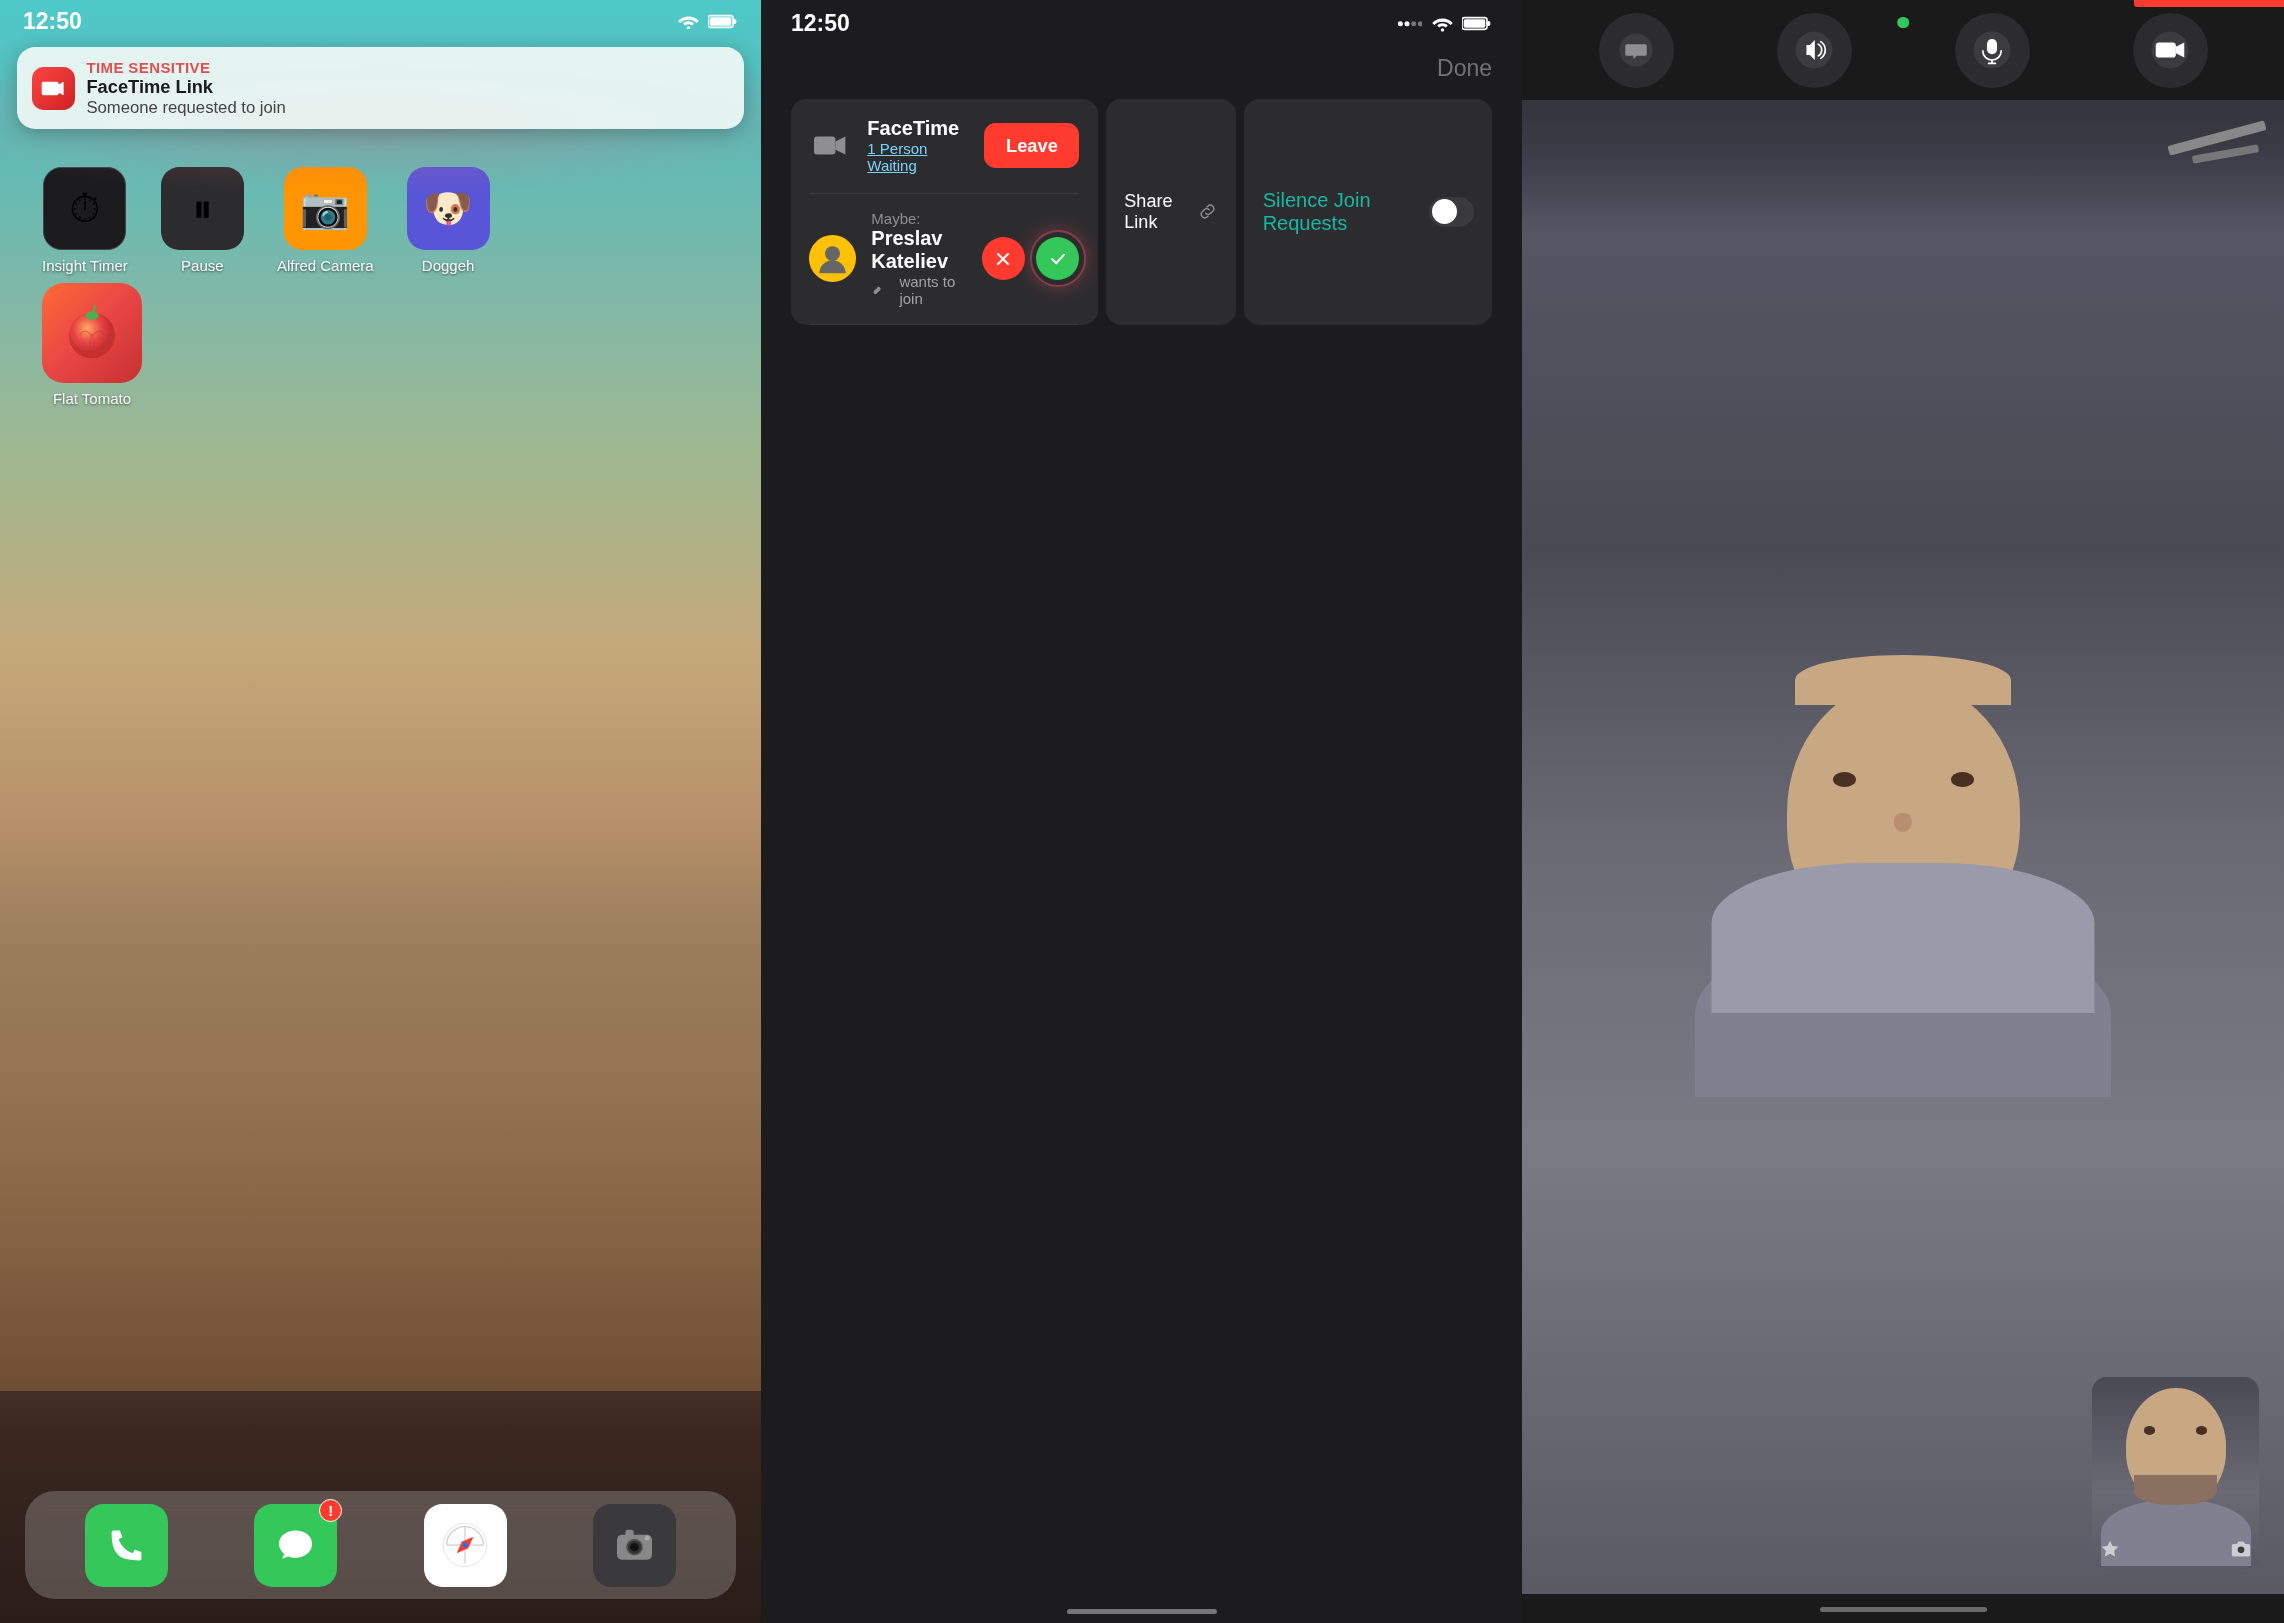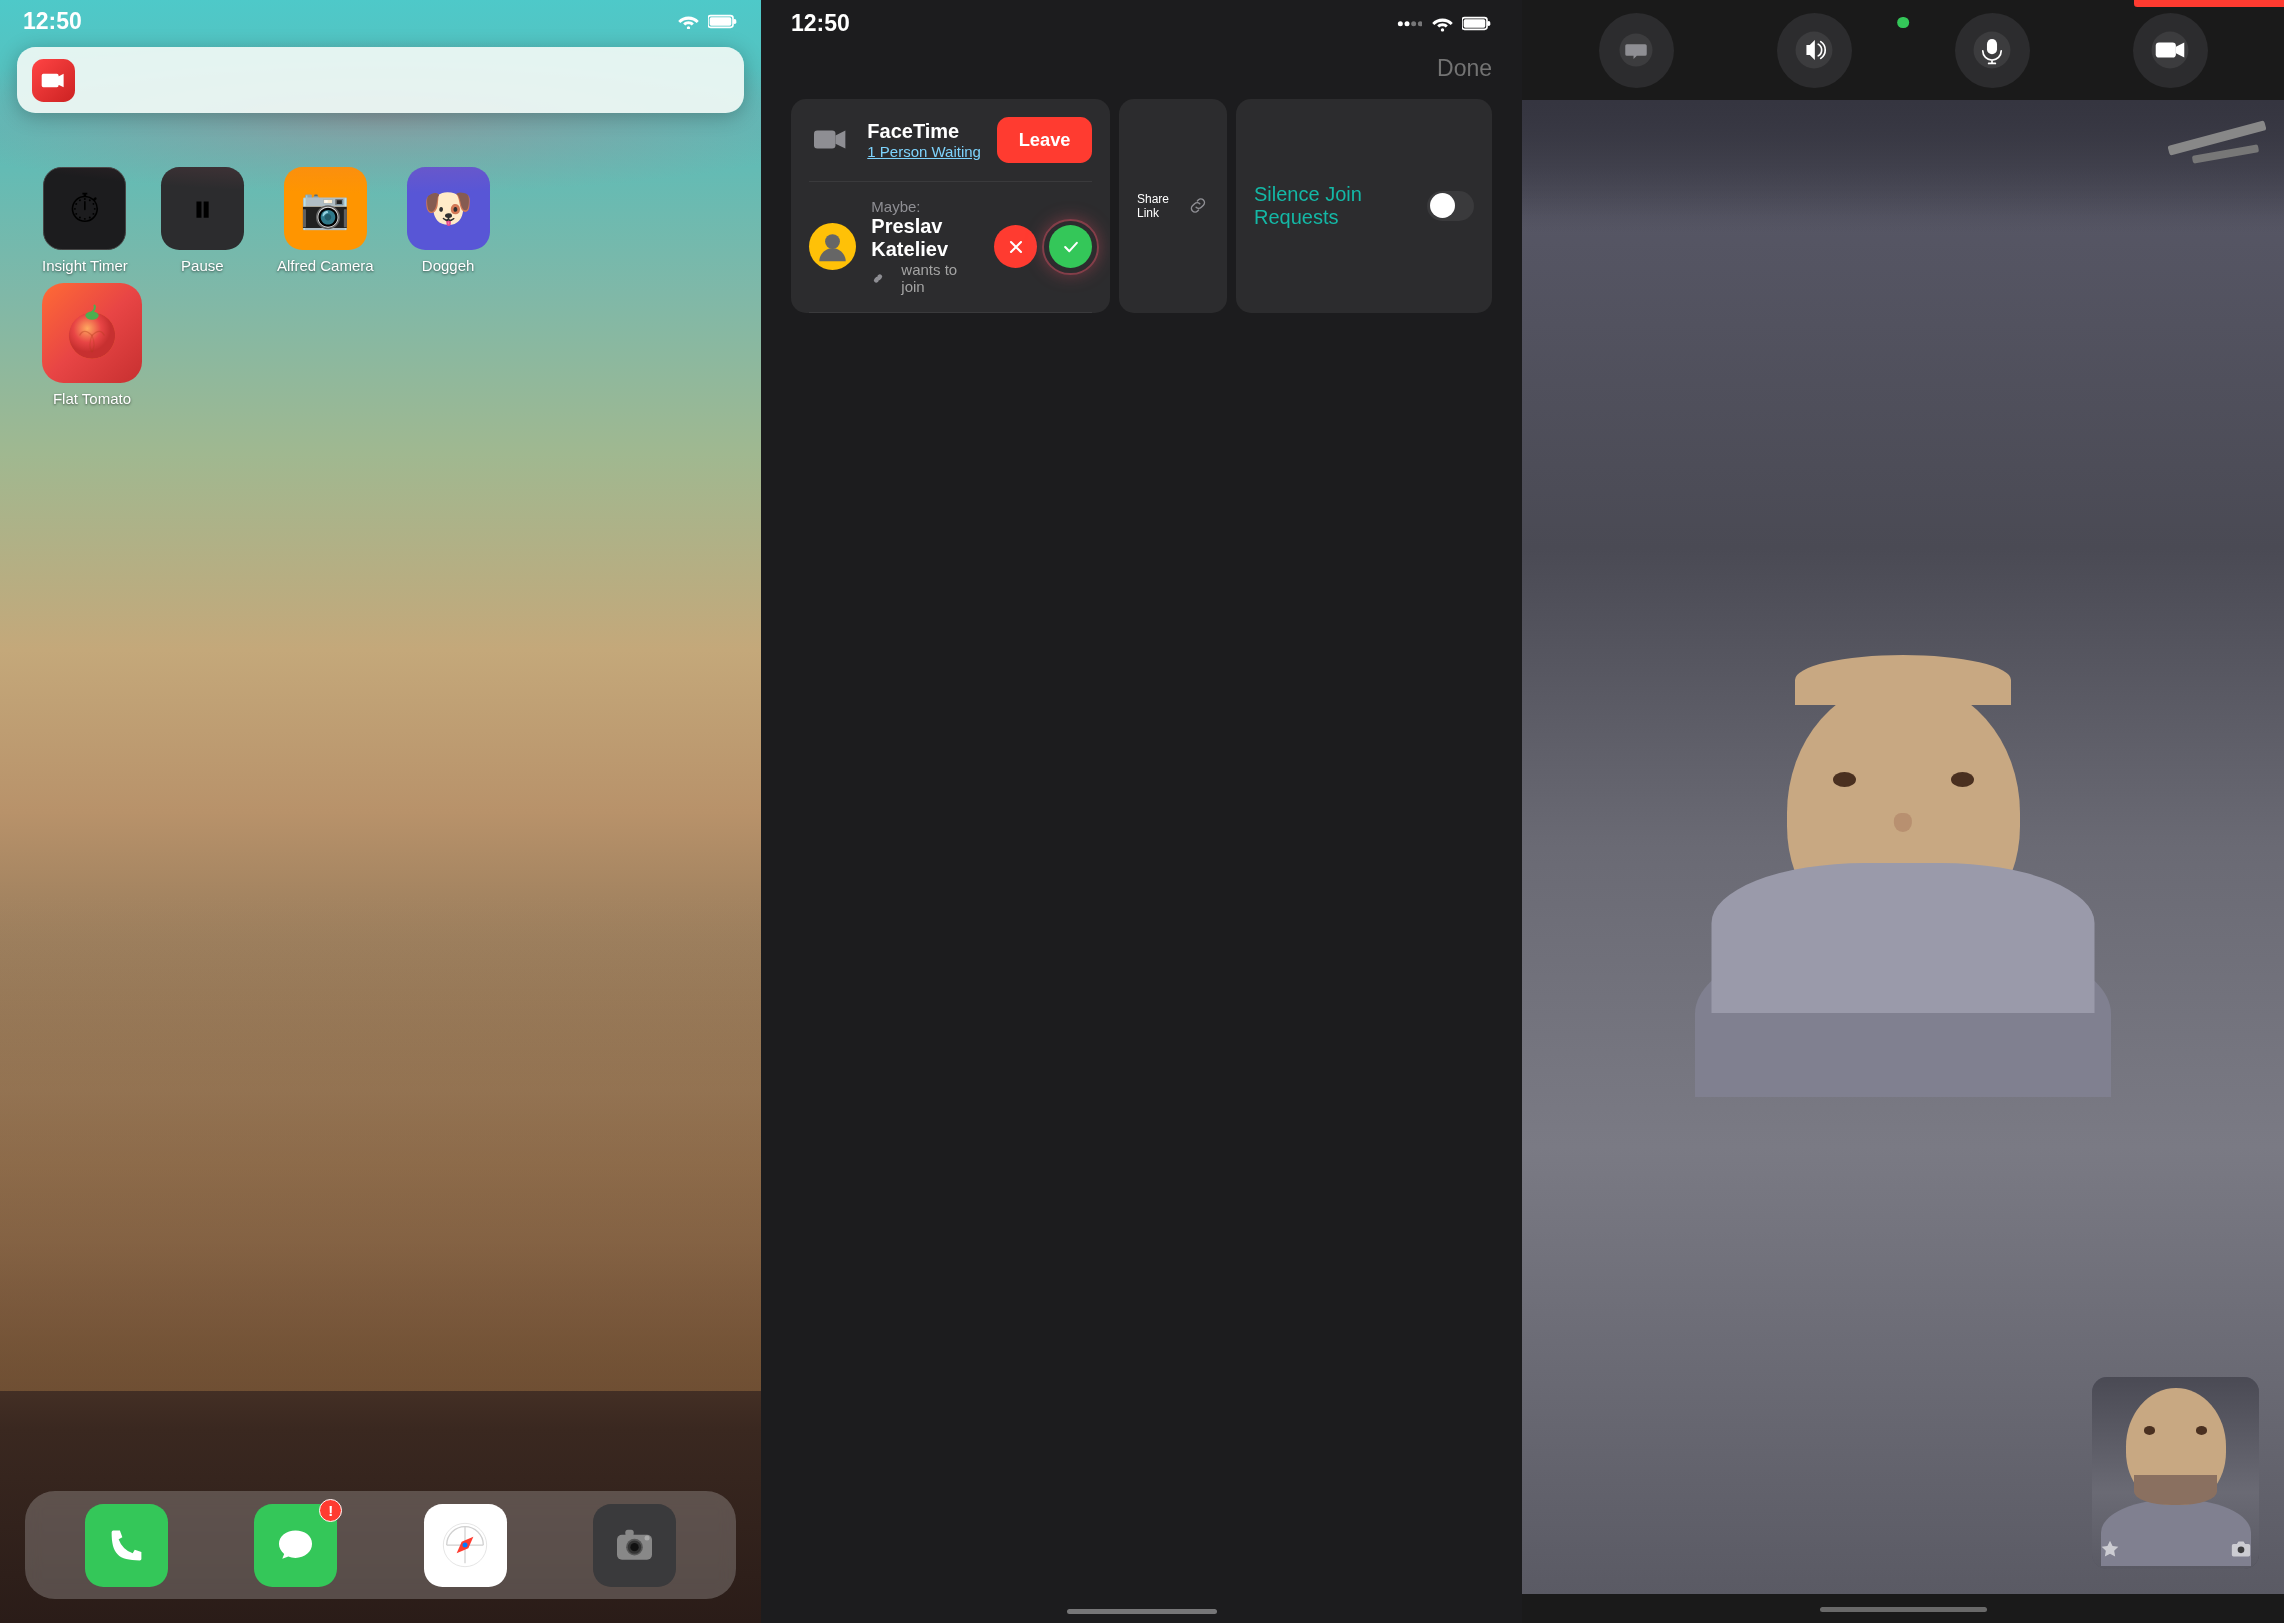--- a/index.html
+++ b/index.html
@@ -429,21 +429,21 @@
     .ft-share-card {
       background: #2c2c2e;
       border-radius: 15px;
       padding: 18.3px 18.3px;
       display: flex;
       align-items: center;
       justify-content: space-between;
     }
     .ft-share-label {
       color: #fff;
-      font-size: 12px;
+      font-size: 18px;
     }
 
     
     .ft-silence-card {
       background: #2c2c2e;
       border-radius: 15px;
       padding: 18.3px 18.3px;
       display: flex;
       align-items: center;
       justify-content: space-between;
@@ -670,20 +670,25 @@
         <rect x="30" y="6" width="4" height="6" rx="2" ry="2" fill="white"></rect>
       </svg>
     </div>
   </div>
 
   <div class="notification-banner">
     <div class="notif-icon">
       <svg width="27" height="27" viewBox="0 0 32 32" fill="white">
         <path d="M4 8h16a2 2 0 0 1 2 2v12a2 2 0 0 1-2 2H4a2 2 0 0 1-2-2V10a2 2 0 0 1 2-2zm16 4l8-4v16l-8-4V12z"></path>
       </svg>
+    </div>
+    <div class="notif-content">
+      <div class="notif-sensitive">TIME SENSITIVE</div>
+      <div class="notif-title">FaceTime Link</div>
+      <div class="notif-body">Someone requested to join</div>
     </div>
   </div>
 
   <div class="app-row">
     <div class="app-icon-wrap">
       <div class="app-icon" style="background:#1c1c1e; border:0.8px solid #444;">⏱</div>
       <span class="app-label">Insight Timer</span>
     </div>
     <div class="app-icon-wrap">
       <div class="app-icon" style="background:#2c2c2e;">⏸</div>

